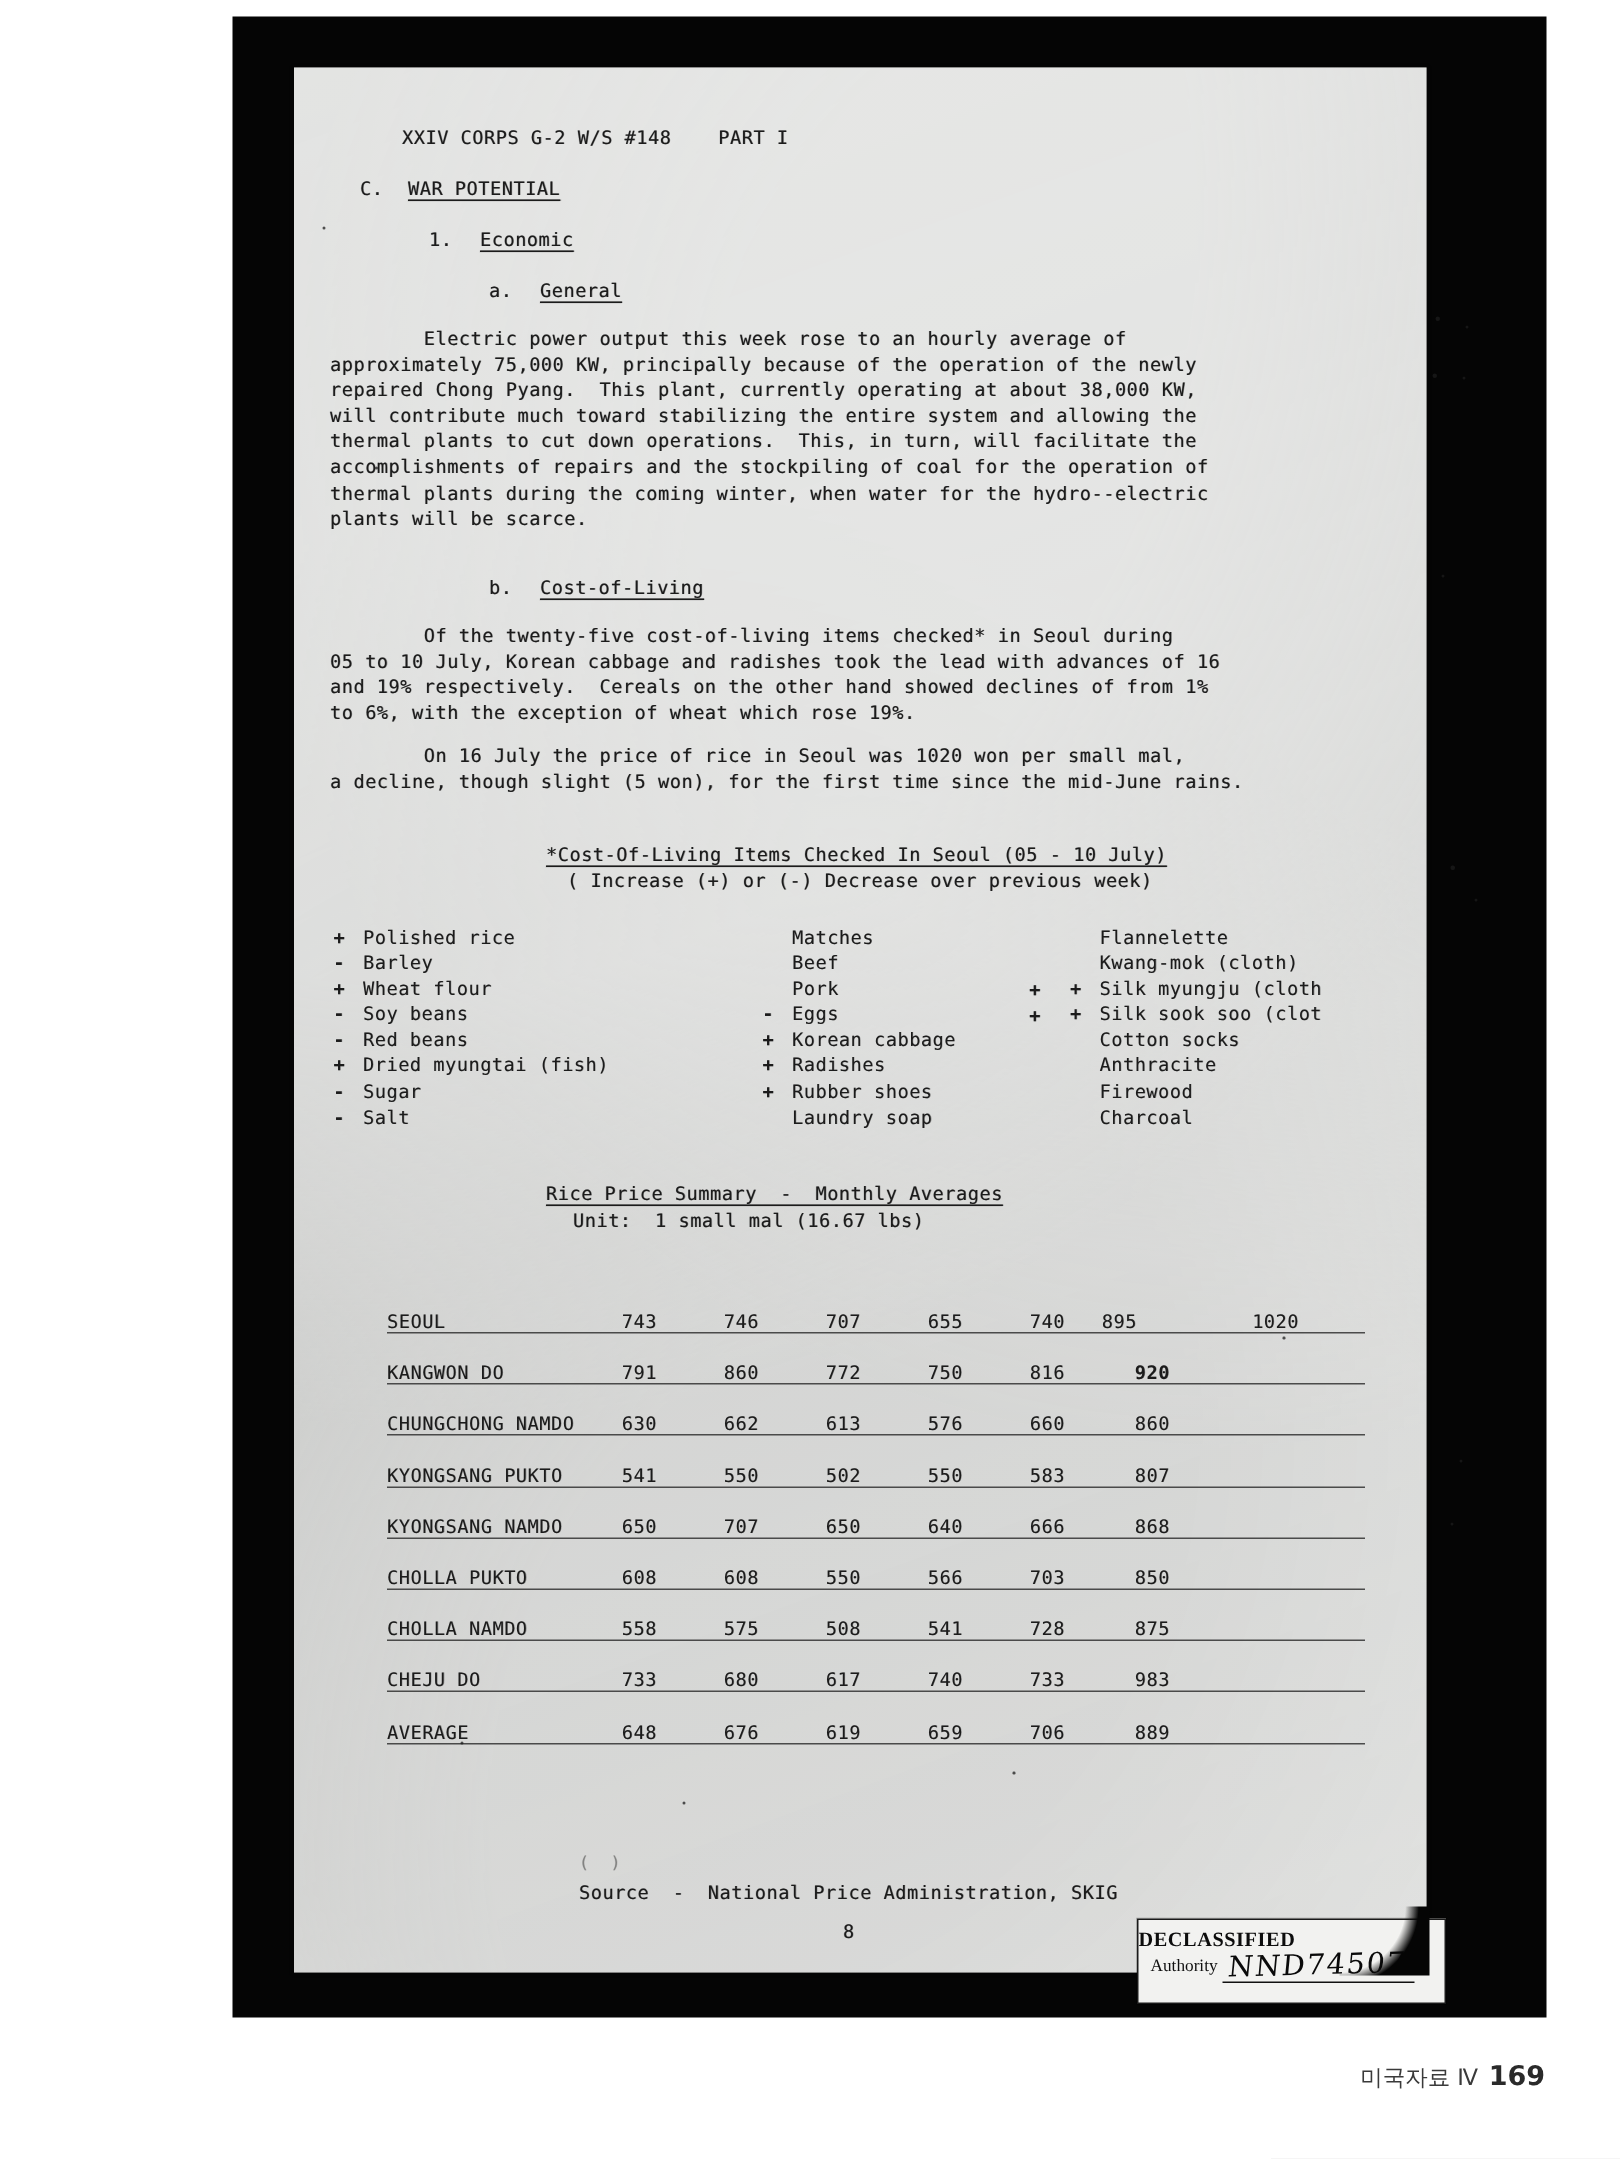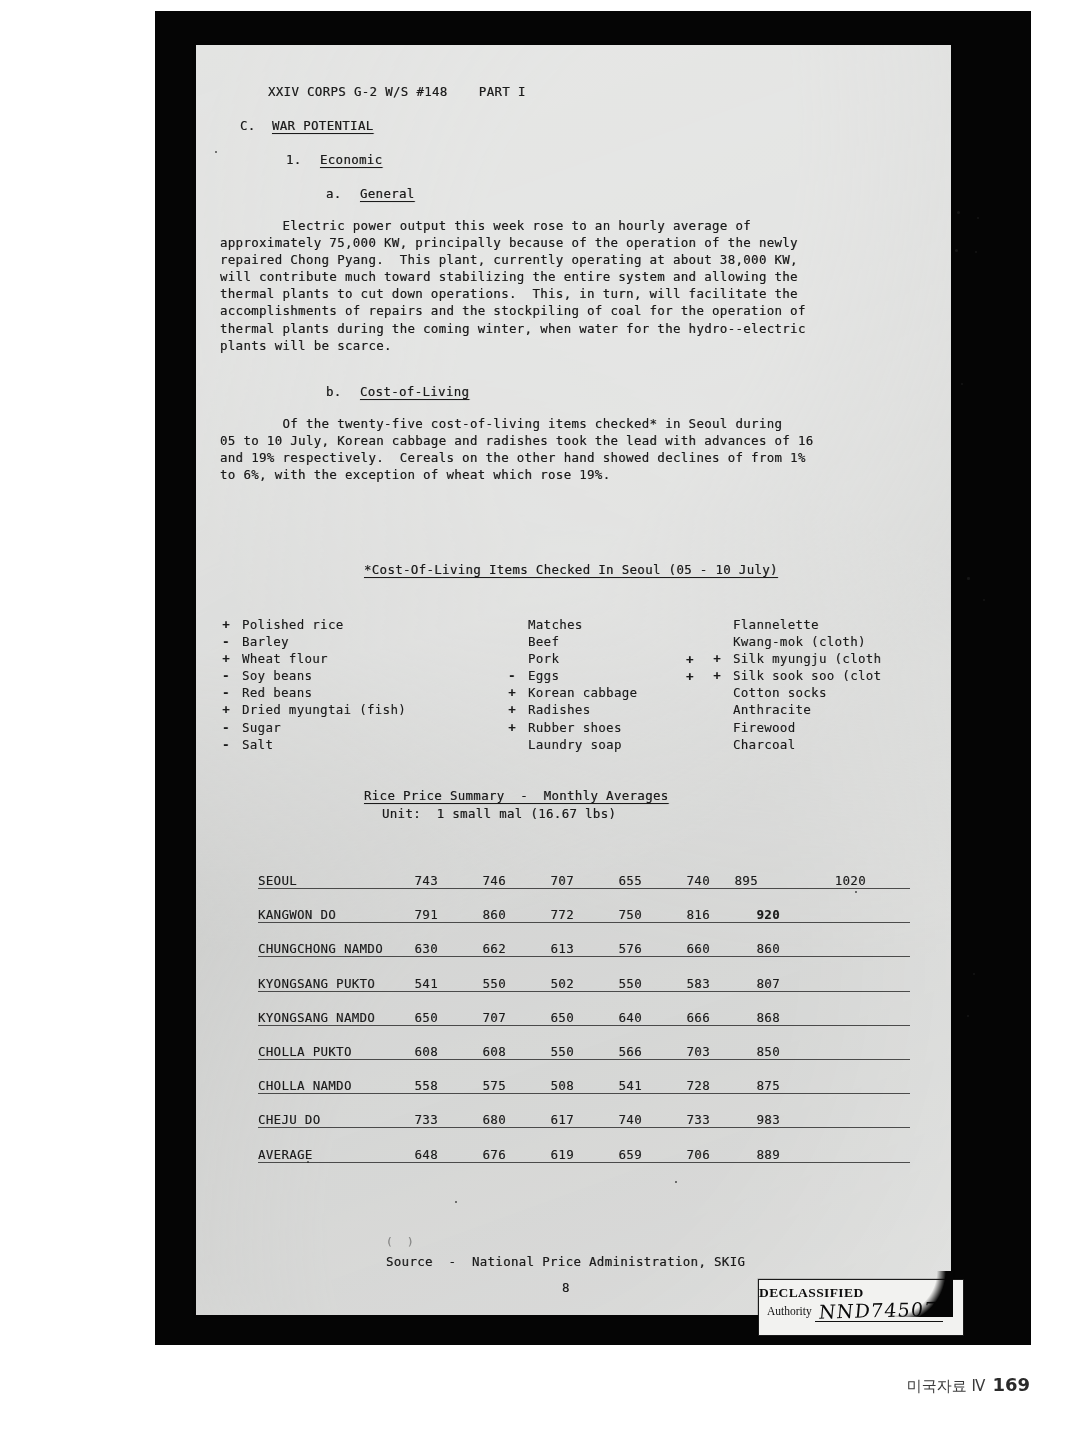--- a/index.html
+++ b/index.html
@@ -151,22 +151,25 @@
 plants will be scarce.</div>
 
     <div class="tw" style="left:130px;top:338px;">b.</div>
     <div class="tw u" style="left:164px;top:338px;">Cost-of-Living</div>
 
     <div id="para-col1" class="tw" style="left:24px;top:370px;">        Of the twenty-five cost-of-living items checked* in Seoul during
 05 to 10 July, Korean cabbage and radishes took the lead with advances of 16
 and 19% respectively.  Cereals on the other hand showed declines of from 1%
 to 6%, with the exception of wheat which rose 19%.</div>
 
+    <div id="para-col2" class="tw" style="left:24px;top:450px;">        On 16 July the price of rice in Seoul was 1020 won per small mal,
+a decline, though slight (5 won), for the first time since the mid-June rains.</div>
 
     <div class="tw u" style="left:168px;top:516px;">*Cost-Of-Living Items Checked In Seoul (05 - 10 July)</div>
+    <div class="tw" style="left:182px;top:533px;">( Increase (+) or (-) Decrease over previous week)</div>
 
     <div class="item-col" id="col-1" style="left:22px;top:572px;">
         <div class="item-row"><span class="mk plus">+</span><span class="itxt">Polished rice</span></div>
         <div class="item-row"><span class="mk">-</span><span class="itxt">Barley</span></div>
         <div class="item-row"><span class="mk plus">+</span><span class="itxt">Wheat flour</span></div>
         <div class="item-row"><span class="mk">-</span><span class="itxt">Soy beans</span></div>
         <div class="item-row"><span class="mk">-</span><span class="itxt">Red beans</span></div>
         <div class="item-row"><span class="mk plus">+</span><span class="itxt">Dried myungtai (fish)</span></div>
         <div class="item-row"><span class="mk">-</span><span class="itxt">Sugar</span></div>
         <div class="item-row"><span class="mk">-</span><span class="itxt">Salt</span></div>

